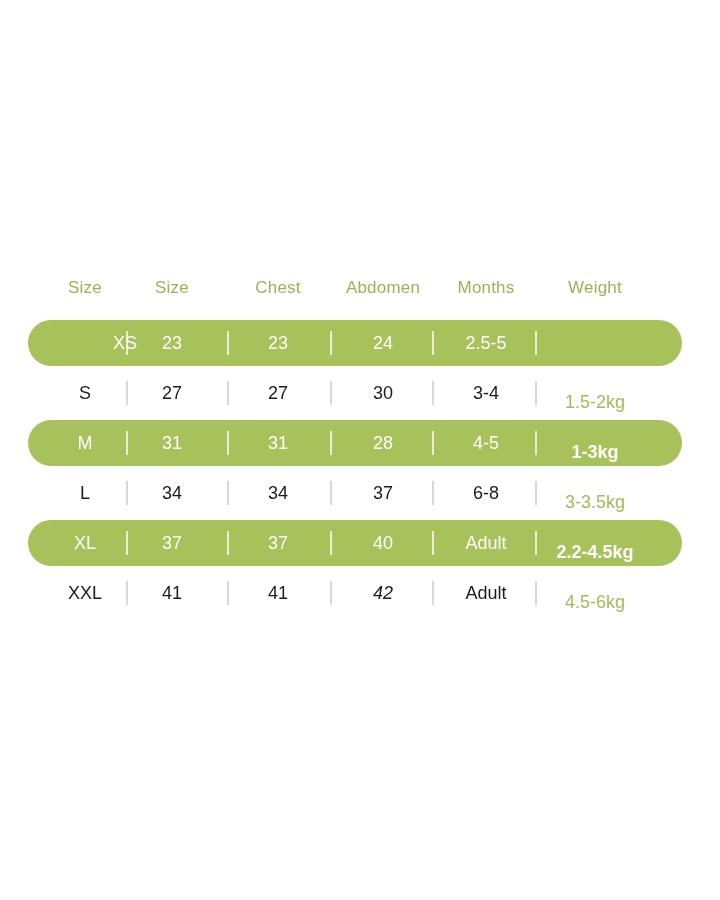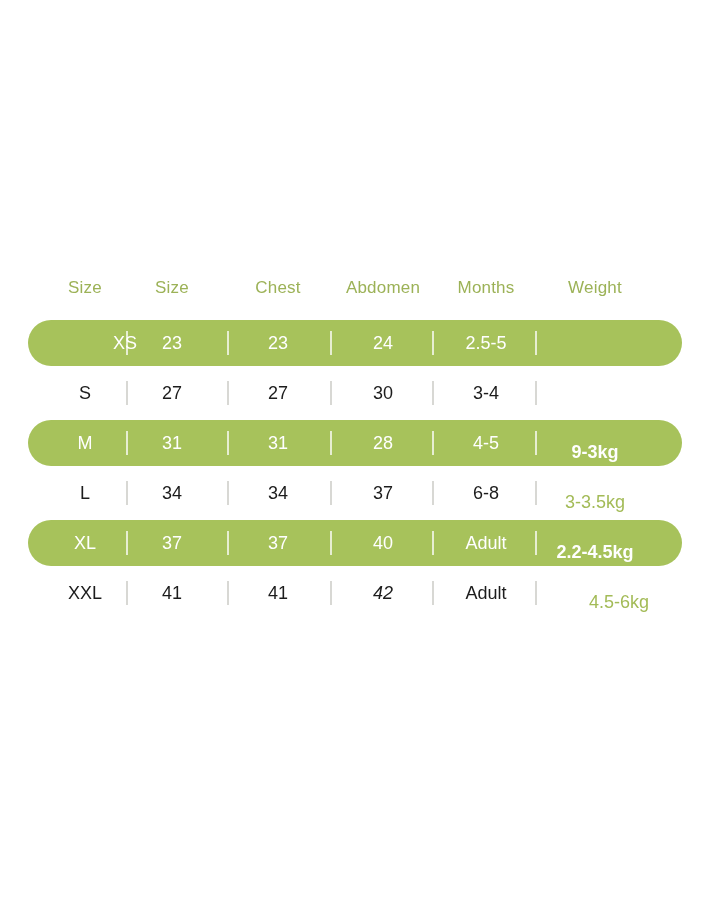--- a/index.html
+++ b/index.html
@@ -142,35 +142,36 @@
       <span class="divider" style="left:98px;"></span>
       <span class="divider" style="left:199px;"></span>
       <span class="divider" style="left:302px;"></span>
       <span class="divider" style="left:404px;"></span>
       <span class="divider" style="left:507px;"></span>
       <span class="cell" style="left:57px;">S</span>
       <span class="cell" style="left:144px;">27</span>
       <span class="cell" style="left:250px;">27</span>
       <span class="cell" style="left:355px;">30</span>
       <span class="cell" style="left:458px;">3-4</span>
+      <span class="cell weight" style="left:567px;">1.5-2kg</span>
     </div>
 
     <div class="row shaded">
       <div class="pill"></div>
       <span class="divider" style="left:98px;"></span>
       <span class="divider" style="left:199px;"></span>
       <span class="divider" style="left:302px;"></span>
       <span class="divider" style="left:404px;"></span>
       <span class="divider" style="left:507px;"></span>
       <span class="cell" style="left:57px;">M</span>
       <span class="cell" style="left:144px;">31</span>
       <span class="cell" style="left:250px;">31</span>
       <span class="cell" style="left:355px;">28</span>
       <span class="cell" style="left:458px;">4-5</span>
-      <span class="cell weight" style="left:567px;">9-3kg</span>
+      <span class="cell weight" style="left:567px;">1-3kg</span>
     </div>
 
     <div class="row plain">
       <div class="pill"></div>
       <span class="divider" style="left:98px;"></span>
       <span class="divider" style="left:199px;"></span>
       <span class="divider" style="left:302px;"></span>
       <span class="divider" style="left:404px;"></span>
       <span class="divider" style="left:507px;"></span>
       <span class="cell" style="left:57px;">L</span>
@@ -201,17 +202,17 @@
       <span class="divider" style="left:98px;"></span>
       <span class="divider" style="left:199px;"></span>
       <span class="divider" style="left:302px;"></span>
       <span class="divider" style="left:404px;"></span>
       <span class="divider" style="left:507px;"></span>
       <span class="cell" style="left:57px;">XXL</span>
       <span class="cell" style="left:144px;">41</span>
       <span class="cell" style="left:250px;">41</span>
       <span class="cell" style="left:355px;font-style:italic;">42</span>
       <span class="cell" style="left:458px;">Adult</span>
-      <span class="cell weight" style="left:567px;margin-left:24px;">4.5-6kg</span>
+      <span class="cell weight" style="left:567px;">4.5-6kg</span>
     </div>
 
   </div>
 </div>
 
 </body></html>

